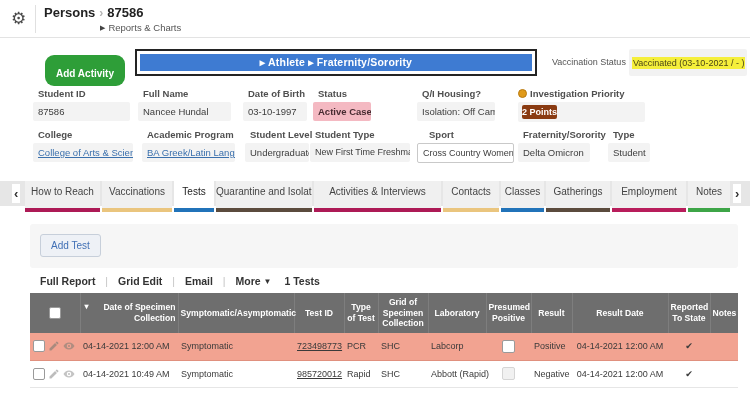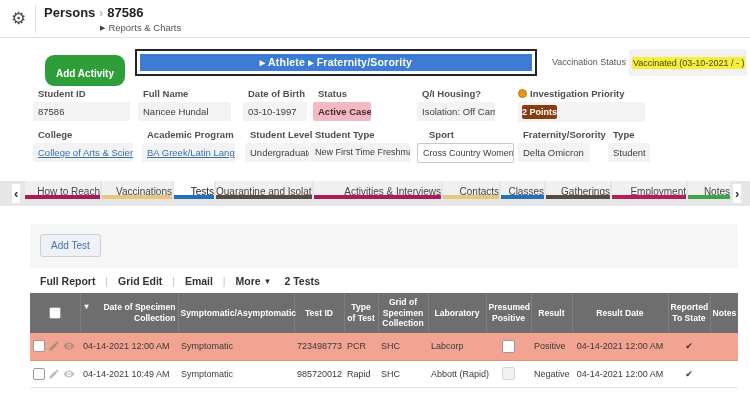--- a/index.html
+++ b/index.html
@@ -44,22 +44,22 @@
   .badge-rust { background:#8a3b12; color:#fff; font-weight:bold; font-size:9px;
                 padding:2px 0; border-radius:2px; display:inline-block; }
   .coin { display:inline-block; width:9px; height:9px; border-radius:50%;
           background:#e09a1a; border:1px solid #b87a10; margin-right:3px; vertical-align:-1px; }
 
   
   .tabstrip { position:absolute; left:0; top:181px; width:750px; height:25px; background:#e6e6e6; }
   .tab-scroll { position:absolute; top:3px; font-size:13px; font-weight:bold; color:#333;
                 cursor:pointer; background:#fff; padding:0 2px; line-height:19px; }
   .tab { position:absolute; top:0; height:25px; cursor:pointer; }
-  .tab .tab-lbl { height:14px; background:#f0f0f0; font-size:10px; color:#444;
-                  text-align:right; line-height:21px; white-space:nowrap; overflow:hidden; }
+  .tab .tab-lbl { height:27px; background:#f0f0f0; font-size:10px; color:#444;
+                  text-align:center; line-height:21px; white-space:nowrap; overflow:hidden; }
   .tab.active .tab-lbl { background:#fff; color:#222; }
   .tab .tab-underline { height:4px; width:100%; }
 
   
   .panel { position:absolute; left:30px; top:224px; width:708px; height:44px;
            background:#f6f6f6; border-radius:3px; }
   .btn-add-test { position:absolute; left:10px; top:10px; padding:5px 10px; font-size:10px;
                   color:#4170b5; background:#eef1f6; border:1px solid #c7cfda;
                   border-radius:3px; cursor:pointer; }
 
@@ -84,21 +84,21 @@
   .th-date-wrap { display:flex; align-items:flex-start; }
   .th-date-wrap .sortc { font-size:8px; margin:0 2px; cursor:pointer; }
   .th-date-wrap .txt { flex:1; text-align:right; }
   .cell-sel { display:flex; align-items:center; gap:3px; }
   .cb { display:inline-block; width:12px; height:12px; background:#fff;
         border:1px solid #9a9a9a; border-radius:2px; cursor:pointer; flex:0 0 auto; }
   .cb-presumed { width:13px; height:13px; margin:0 auto; display:block; }
   .cb-presumed.lt { background:#f1f1f1; border-color:#d5d5d5; }
   .ico { width:12px; height:12px; flex:0 0 auto; cursor:pointer; }
   .ico svg { display:block; width:100%; height:100%; }
-  .c { text-align:center; } .r { text-align:right; }
+  .c { text-align:center; } .r { text-align:right;text-decoration:underline; }
   .nowrap { white-space:nowrap; }
   .check { font-size:10px; color:#1d1d1d; }
 </style>
 </head>
 <body>
 
 <div class="stage">
 
   <div class="top-header">
     <span class="gear">⚙</span>
@@ -226,21 +226,21 @@
   </div>
 
   <div class="gridbar">
     <span class="tool">Full Report</span>
     <span class="pipe">|</span>
     <span class="tool">Grid Edit</span>
     <span class="pipe">|</span>
     <span class="tool">Email</span>
     <span class="pipe">|</span>
     <span class="tool"><span>More</span><span class="caret">▼</span></span>
-    <span class="count">2 Tests</span>
+    <span class="count">1 Tests</span>
   </div>
 
   <table class="grid">
     <colgroup>
       <col style="width:50px">
         <col style="width:98px">
         <col style="width:116px">
         <col style="width:50px">
       <col style="width:34px">
         <col style="width:50px">

